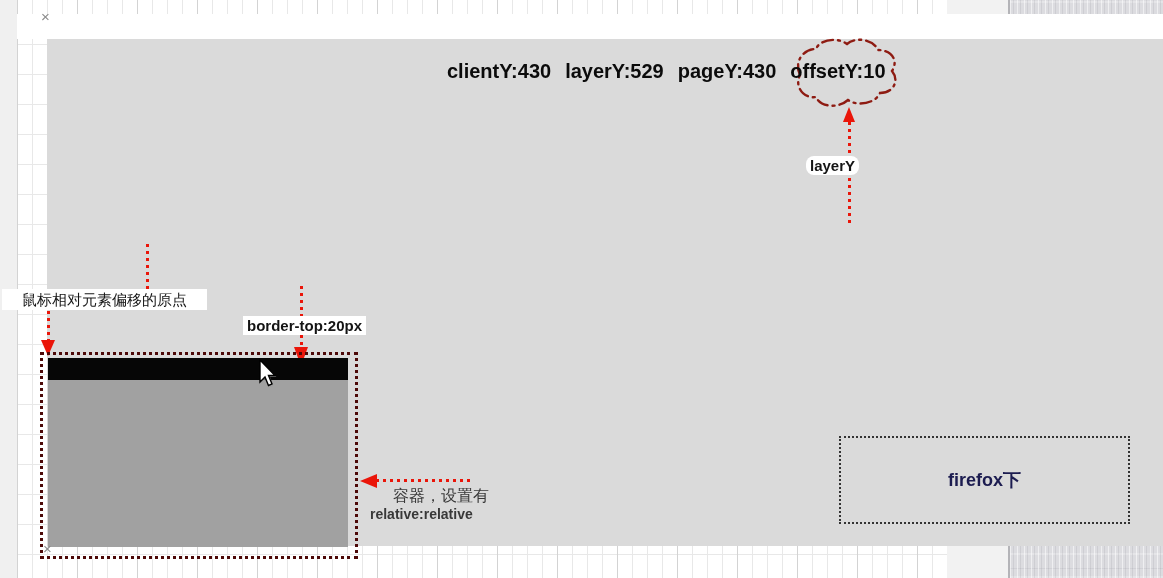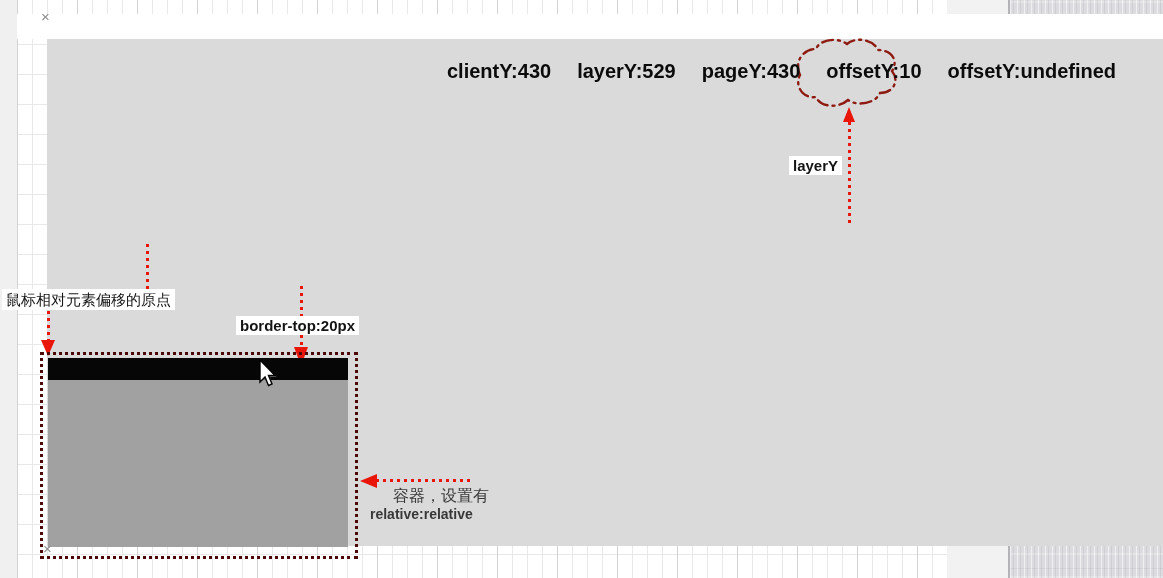--- a/index.html
+++ b/index.html
@@ -27,41 +27,41 @@
       repeating-linear-gradient(90deg, rgba(255,255,255,.55) 0 1px, transparent 1px 3px, rgba(120,120,130,.14) 3px 4px, transparent 4px 7px),
       repeating-linear-gradient(0deg, rgba(255,255,255,.25) 0 2px, transparent 2px 9px, rgba(110,110,120,.10) 9px 10px, transparent 10px 23px);
     border-left:2px solid #b4b4b8;
   }
   .white-band { position:absolute; left:17px; top:14px; width:1146px; height:25px; background:#ffffff; }
   .canvas { position:absolute; left:47px; top:39px; width:1116px; height:507px; background:#dadada; z-index:1; }
 
   
   .readout {
     position:absolute; left:447px; top:60px; z-index:3;
-    display:flex; gap:26px; font-size:20px; font-weight:bold; color:#0b0b0b; white-space:nowrap;
+    display:flex; gap:14px; font-size:20px; font-weight:bold; color:#0b0b0b; white-space:nowrap;
   }
   
   .cloud { position:absolute; left:790px; top:35px; z-index:2; }
 
   
   .vline { position:absolute; width:3px; z-index:2;
     background:repeating-linear-gradient(to bottom, #ea1509 0 3px, transparent 3px 7px); }
   .hline { position:absolute; height:3px; z-index:2;
     background:repeating-linear-gradient(to right, #ea1509 0 3px, transparent 3px 7px); }
   .arrow-down { position:absolute; width:0; height:0; z-index:2;
     border-left:7px solid transparent; border-right:7px solid transparent; border-top:16px solid #ea1509; }
   .arrow-up { position:absolute; width:0; height:0; z-index:2;
     border-left:6px solid transparent; border-right:6px solid transparent; border-bottom:15px solid #ea1509; }
   .arrow-left { position:absolute; width:0; height:0; z-index:2;
     border-top:7px solid transparent; border-bottom:7px solid transparent; border-right:17px solid #ea1509; }
 
   
   .tag { position:absolute; background:#ffffff; color:#141414; z-index:4; white-space:nowrap; line-height:1.15; }
   .tag-bold { font-weight:bold; font-size:15px; padding:1px 4px; }
-  .tag-cjk { font-size:15px; padding:2px 4px; }
+  .tag-cjk { font-size:15px; padding:2px 20px; }
 
   
   .container-outline { position:absolute; left:40px; top:352px; width:318px; height:207px;
     border:3px dotted #4c0807; z-index:2; }
   .inner-box { position:absolute; left:48px; top:358px; width:300px; height:189px;
     background:#a1a1a1; border-top:22px solid #060606; z-index:2; }
 
   .container-note-1 { position:absolute; left:377px; top:486px; font-size:16px; color:#383838; z-index:3; white-space:nowrap;margin-left:16px; }
   .container-note-2 { position:absolute; left:370px; top:506px; font-size:14px; font-weight:bold; color:#383838; z-index:3; white-space:nowrap; }
 
@@ -84,50 +84,52 @@
   <div class="plain-gutter"></div>
   <div class="texture-strip"></div>
   <div class="white-band"></div>
   <div class="canvas"></div>
 
   <div class="readout">
     <span>clientY:430</span>
     <span>layerY:529</span>
     <span>pageY:430</span>
     <span>offsetY:10</span>
-    <span>offsetY:undefined</span>
   </div>
 
   <svg class="cloud" width="112" height="76" viewBox="0 0 112 76">
     <path d="M 10,40 C 4,28 12,14 26,14 C 30,4 48,2 57,9 C 66,1 84,5 88,15 C 101,15 109,25 102,36 C 110,46 103,58 90,58 C 86,68 68,72 58,65 C 48,74 30,72 26,62 C 14,64 4,52 10,40 Z" fill="none" stroke="#8e1b12" stroke-width="2.4" stroke-dasharray="11 5 2 5" stroke-linecap="round"></path>
   </svg>
 
   <div class="arrow-up" style="left:843px; top:107px;"></div>
   <div class="vline" style="left:848px; top:122px; height:103px;"></div>
-  <div class="tag tag-bold" style="left:789px; top:156px;">layerY</div>
+  <div class="tag tag-bold" style="left:806px; top:156px;border-radius:8px;">layerY</div>
 
   <div class="vline" style="left:146px; top:244px; height:45px;"></div>
   <div class="tag tag-cjk" style="left:2px; top:289px;">鼠标相对元素偏移的原点</div>
   <div class="vline" style="left:47px; top:311px; height:29px;"></div>
   <div class="arrow-down" style="left:41px; top:340px;"></div>
 
   <div class="vline" style="left:300px; top:286px; height:61px;"></div>
-  <div class="tag tag-bold" style="left:236px; top:316px;">border-top:20px</div>
+  <div class="tag tag-bold" style="left:243px; top:316px;">border-top:20px</div>
   <div class="arrow-down" style="left:294px; top:347px; border-top-width:19px;"></div>
 
   <div class="container-outline"></div>
   <div class="inner-box"></div>
 
   <svg class="cursor" width="24" height="34" viewBox="0 0 24 34">
     <path d="M6.5,4.5 L6.5,26.5 L11.5,21.5 L15,30 L18.5,28.5 L15,20 L21.5,20 Z" fill="#9a9a9a" opacity="0.7"></path>
     <path d="M5,3 L5,25 L10,20 L13.5,28.5 L17,27 L13.5,18.5 L20,18.5 Z" fill="#ffffff" stroke="#000000" stroke-width="1.4"></path>
   </svg>
 
   <div class="arrow-left" style="left:360px; top:474px;"></div>
   <div class="hline" style="left:376px; top:479px; width:94px;"></div>
   <div class="container-note-1">容器，设置有</div>
   <div class="container-note-2">relative:relative</div>
 
+  <div class="firefox-box">
+    <span>firefox下</span>
+  </div>
 
   <div class="cross" style="left:41px; top:9px;">×</div>
   <div class="cross" style="left:43px; top:541px;">×</div>
 
 </div>
 
 </body></html>

